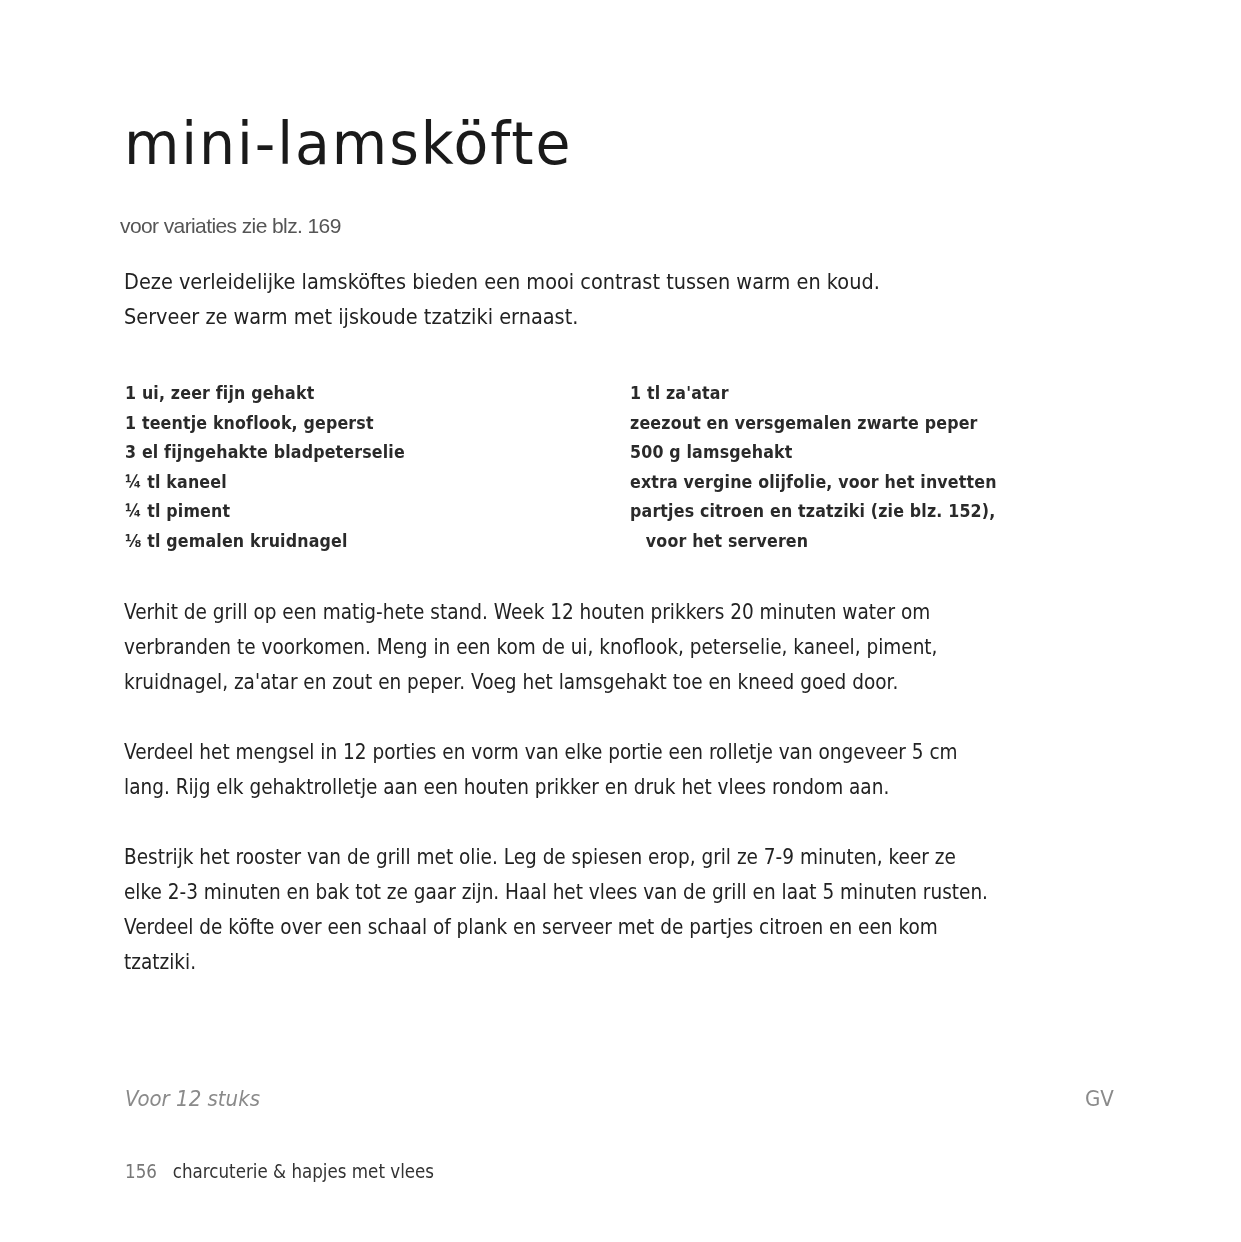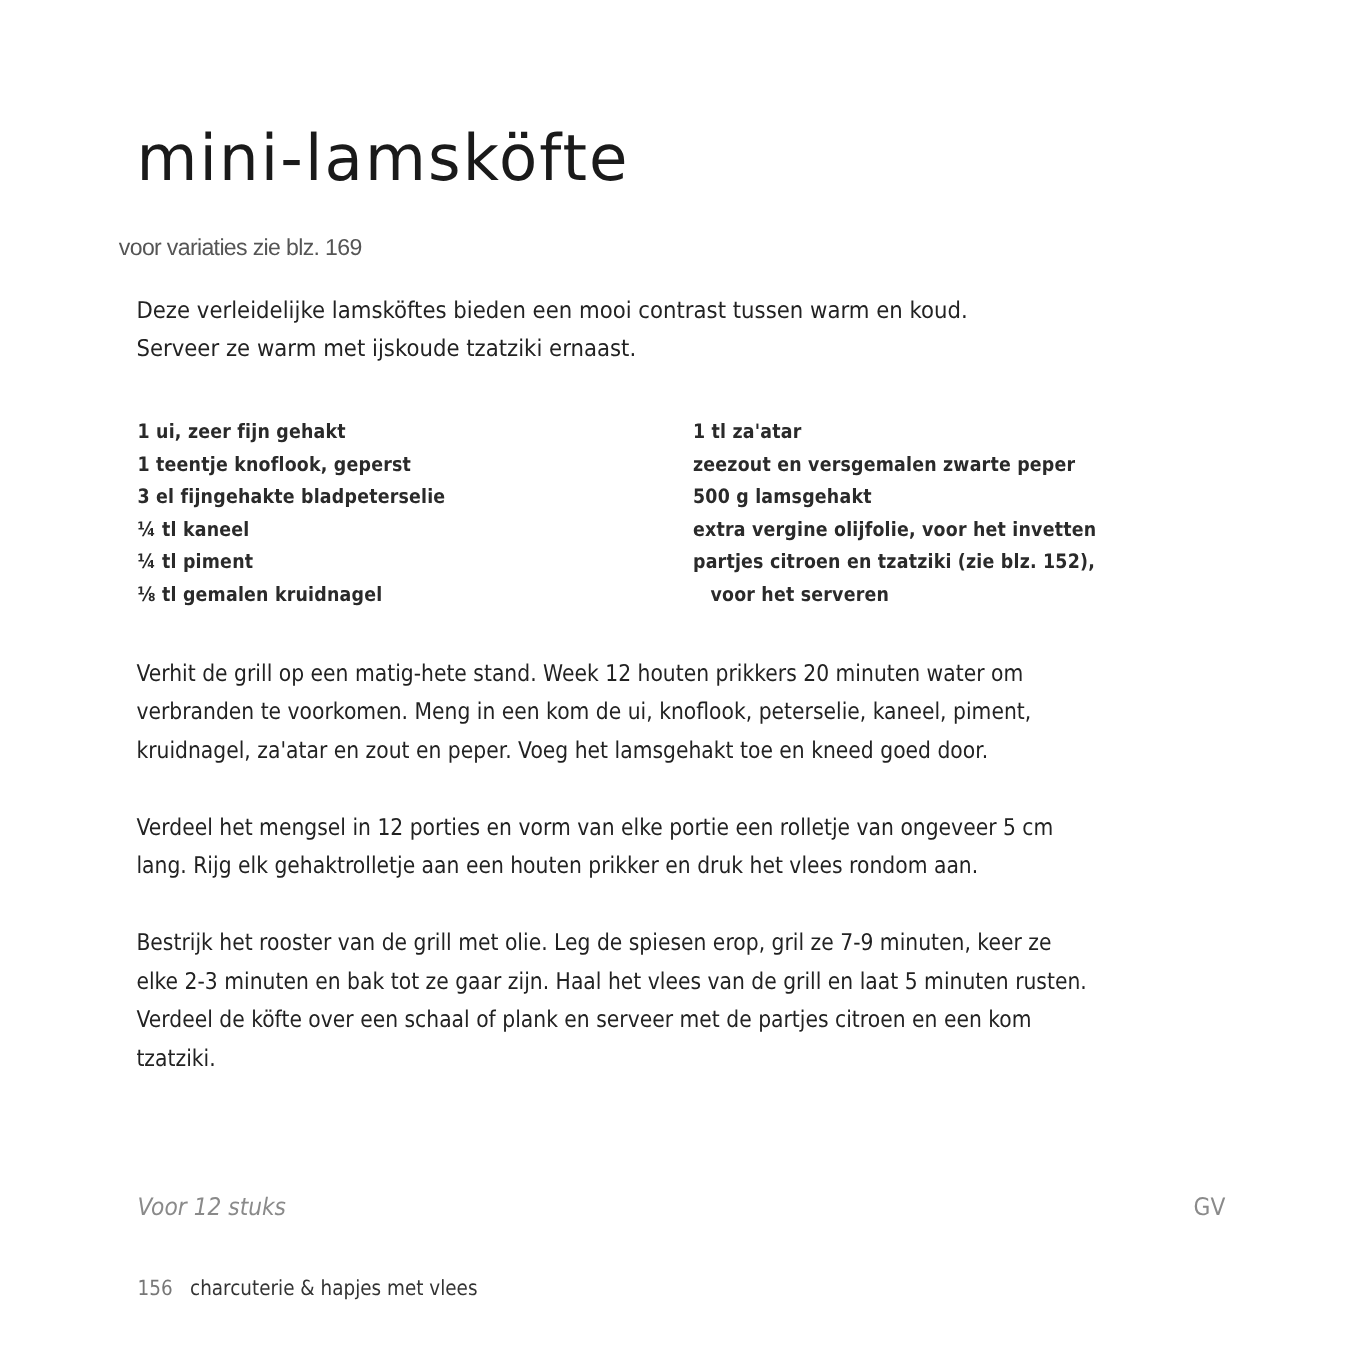--- a/index.html
+++ b/index.html
@@ -29,21 +29,21 @@
       font-weight: normal;
       font-size: 58px;
       letter-spacing: 2px;
       line-height: 80px;
       color: #1a1a1a;
       transform: scaleX(0.98);
       transform-origin: left top;
     }
     .variations {
       position: absolute;
-      left: 108px;
+      left: 120px;
       top: 212px;
       font-family: "Liberation Sans", sans-serif;
       font-size: 21px;
       letter-spacing: -0.6px;
       color: #555555;
       line-height: 28px;
     }
     .intro {
       position: absolute;
       left: 124px;

